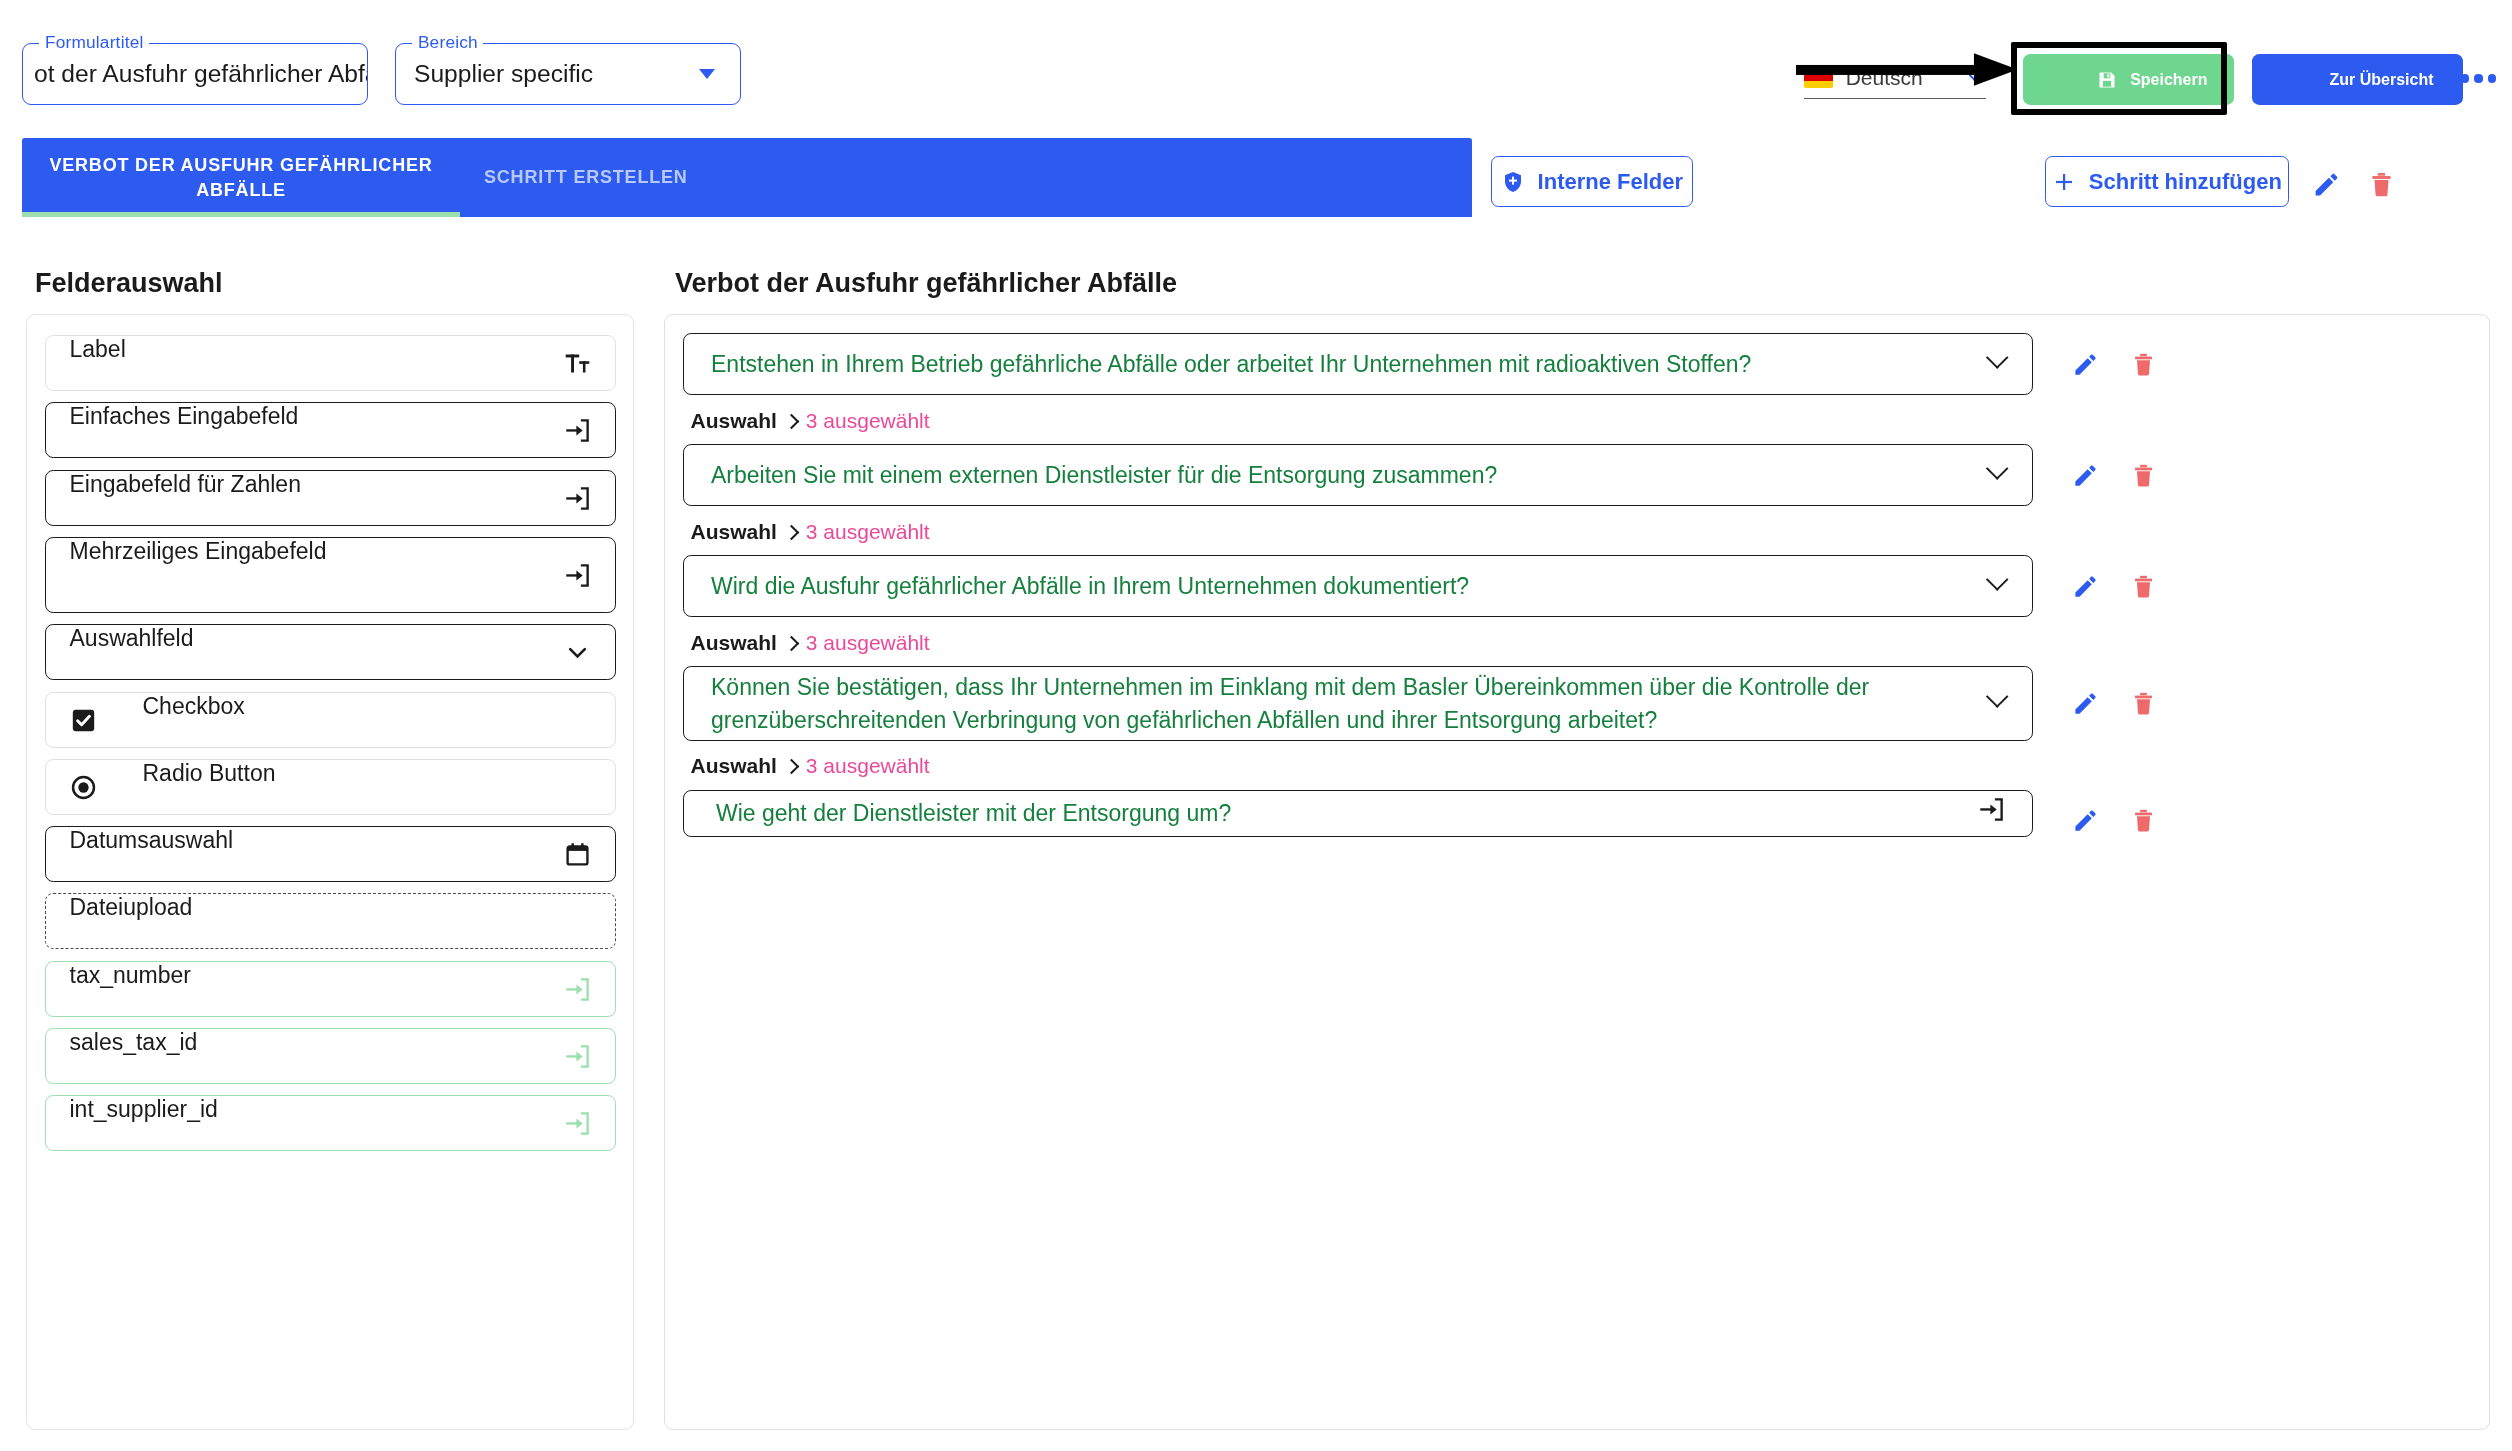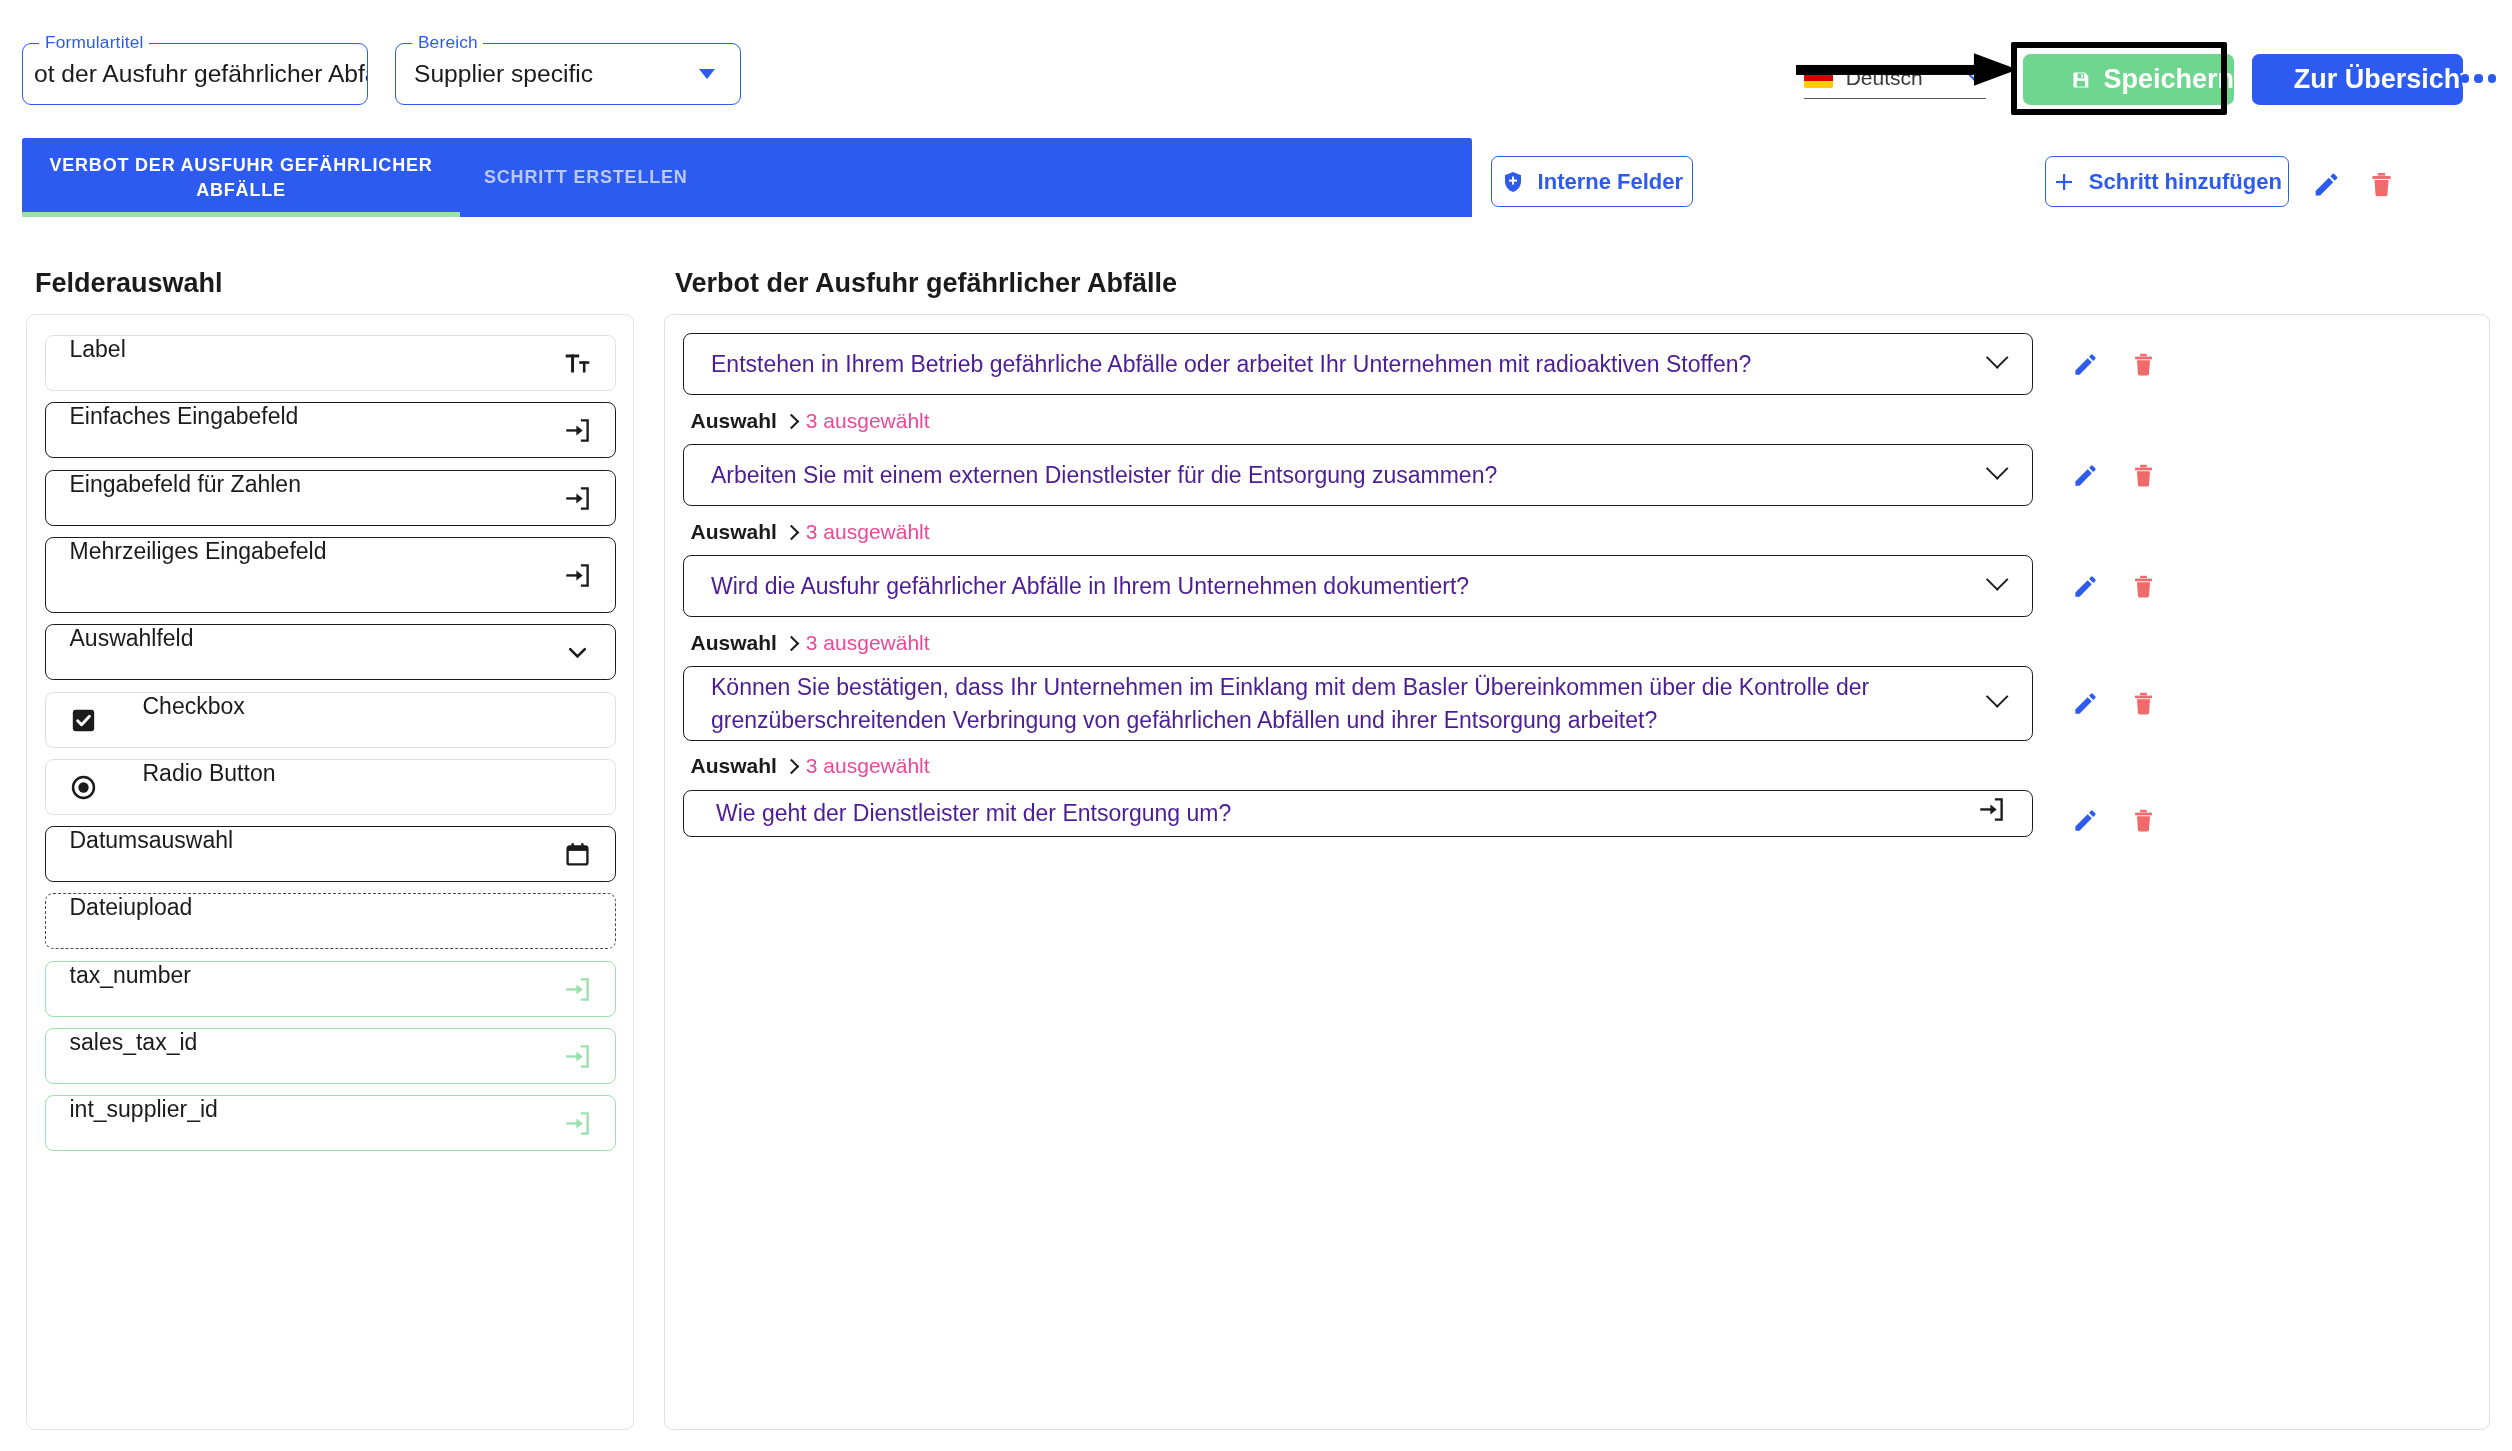--- a/index.html
+++ b/index.html
@@ -60,21 +60,21 @@
   .lang .lbl { font-size: 21px; color: #3a3a3a; }
   .lang .chev {
     position: absolute; right: 3.6px; top: 12.7px;
     width: 11px; height: 11px;
     border-right: 2.7px solid #2d5bf0; border-bottom: 2.7px solid #2d5bf0;
     transform: rotate(45deg);
   }
 
   .btn {
     position: absolute; display: flex; align-items: center; justify-content: center;
-    gap: 12.7px; border-radius: 7.3px; font-size: 27px; font-weight: 600;
+    gap: 12.7px; border-radius: 7.3px; font-size: 16px; font-weight: 600;
     color: #ffffff; border: none; cursor: pointer; white-space: nowrap; padding-left: 48px;
   }
   #save-btn { left: 2023px; top: 54px; width: 211px; height: 51px; background: #6fd68f; }
   #overview-btn { left: 2252px; top: 54px; width: 211px; height: 51px; background: #2d5bf0; }
   #more-btn {
     position: absolute; left: 2456px; top: 56px; width: 45px; height: 45px;
     display: flex; align-items: center; justify-content: center; gap: 5.5px;
     background: transparent; border: none; cursor: pointer;
   }
   #more-btn span { width: 8.2px; height: 8.2px; border-radius: 50%; background: #2d5bf0; display: block; }
@@ -144,21 +144,21 @@
     font-size: 27px; font-weight: 600; color: #1b1b1b;
   }
   .main-panel {
     position: absolute; left: 664px; top: 314px; width: 1826px; height: 1116px;
     border: 0.9px solid #e0e0e0; border-radius: 9px; background: #ffffff;
   }
   .q-card {
     position: absolute; left: 18px; width: 1350px;
     border: 1.4px solid #1b1b1b; border-radius: 8.2px; background: #fff;
     display: flex; align-items: center; padding: 0 27px;
-    font-size: 23px; color: #4c1d95; line-height: 1.42;
+    font-size: 23px; color: #15803d; line-height: 1.42;
   }
   .q-card .qtext { flex: 1 1 auto; padding-right: 27px; }
   .q-caret {
     flex: none; width: 16.4px; height: 16.4px;
     border-right: 2.7px solid #1b1b1b; border-bottom: 2.7px solid #1b1b1b;
     transform: rotate(45deg) translate(-4.5px,-4.5px);
   }
   .sub-row {
     position: absolute; left: 25.5px; display: flex; align-items: center; gap: 9px;
     font-size: 21px;

